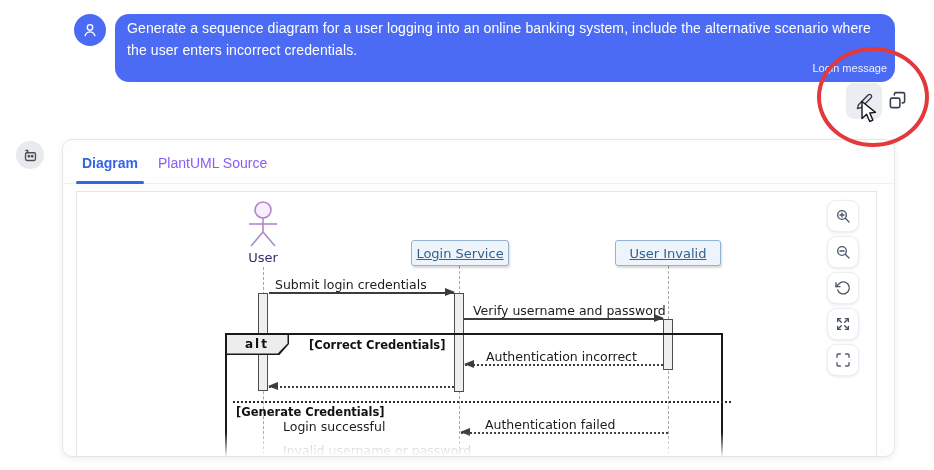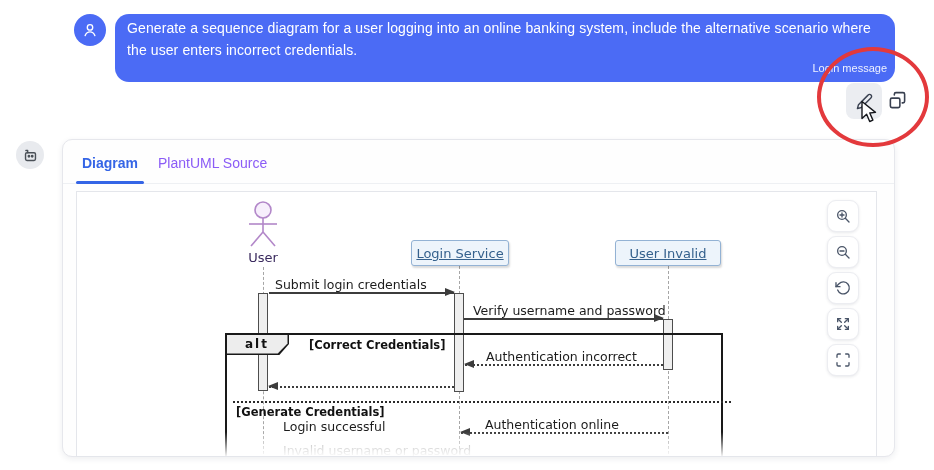--- a/index.html
+++ b/index.html
@@ -176,21 +176,21 @@
       <div class="mlabel" style="left:409px; top:157px;">Authentication incorrect</div>
       <div class="mline dotted" style="left:388px; top:172px; width:198px;">
           <i class="head l"></i>
         </div>
 
       <div class="mlabel" style="left:206px; top:191px;margin-top:36px;">Login successful</div>
       <div class="mline dotted" style="left:192px; top:194px; width:185px;">
           <i class="head l"></i>
         </div>
 
-      <div class="mlabel" style="left:408px; top:225px;">Authentication online</div>
+      <div class="mlabel" style="left:408px; top:225px;">Authentication failed</div>
       <div class="mline dotted" style="left:384px; top:240px; width:207px;">
           <i class="head l"></i>
         </div>
 
       <div class="mlabel faded" style="left:206px; top:251px;">Invalid username or password</div>
 
       <button class="ctrl" style="top:8px;">
         <svg width="16" height="16" viewBox="0 0 24 24" fill="none" stroke="#4a5568" stroke-width="2" stroke-linecap="round">
           <circle cx="10.5" cy="10.5" r="6.5"></circle>
             <line x1="15.5" y1="15.5" x2="21" y2="21"></line>

